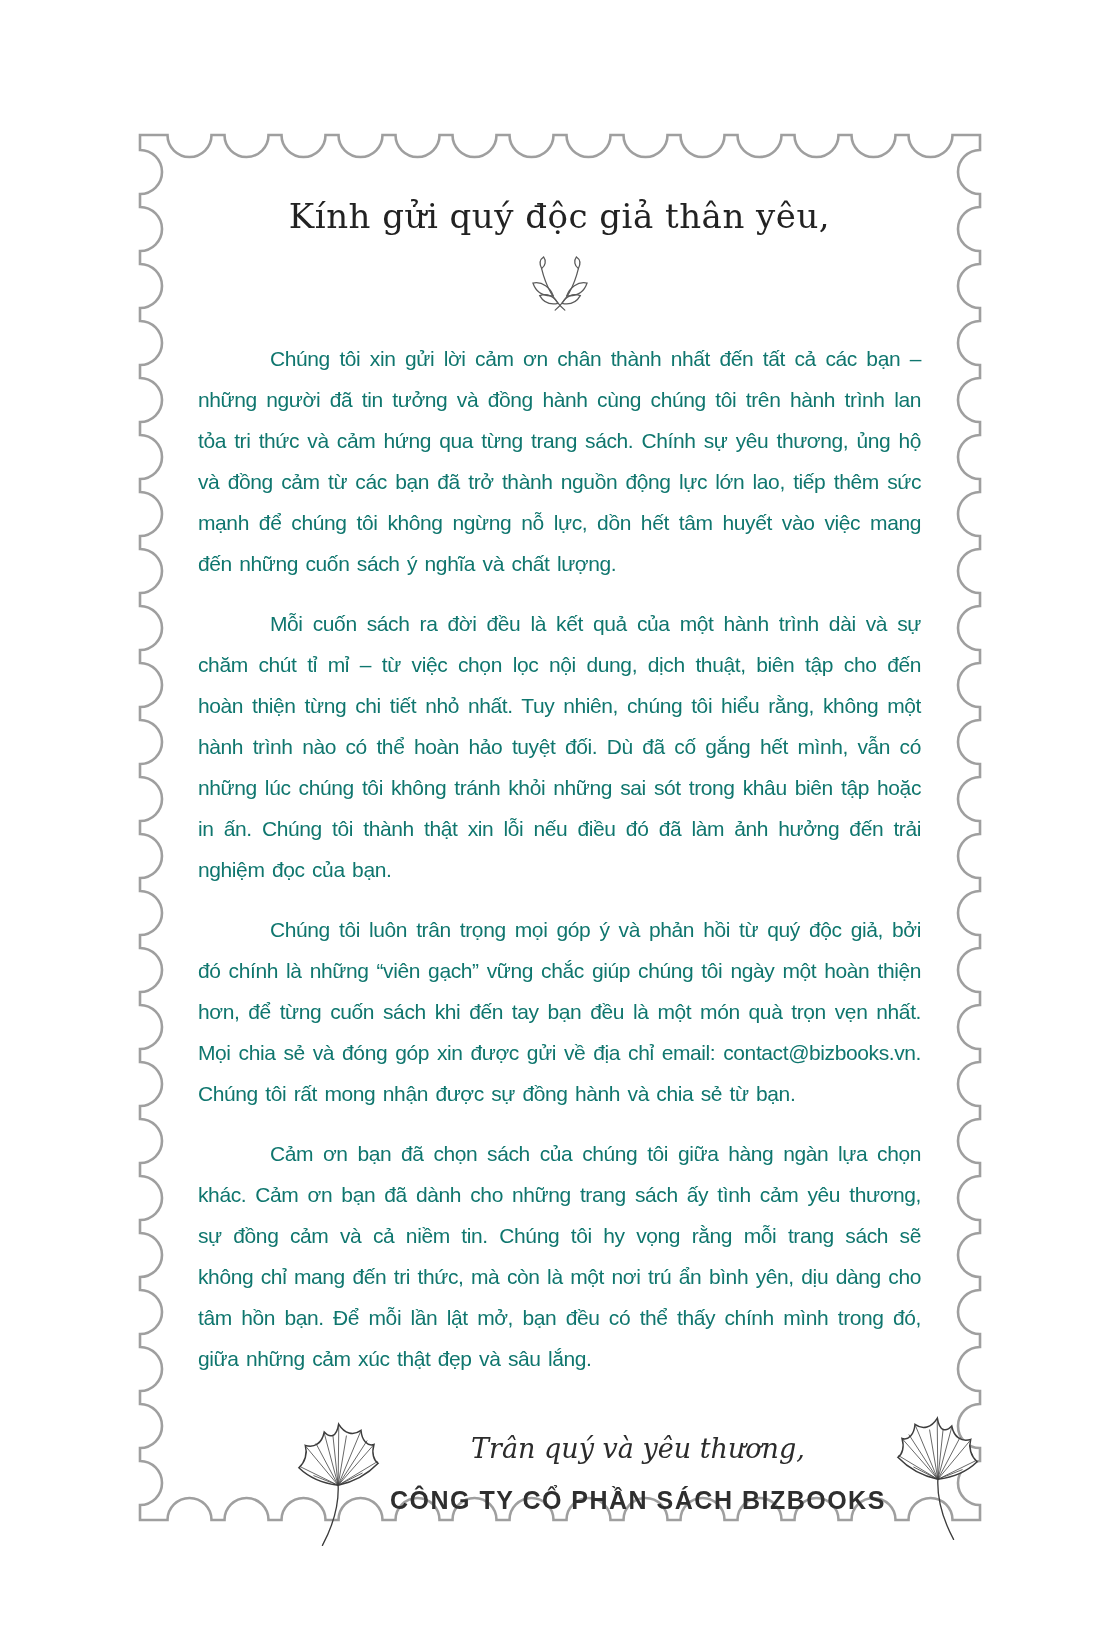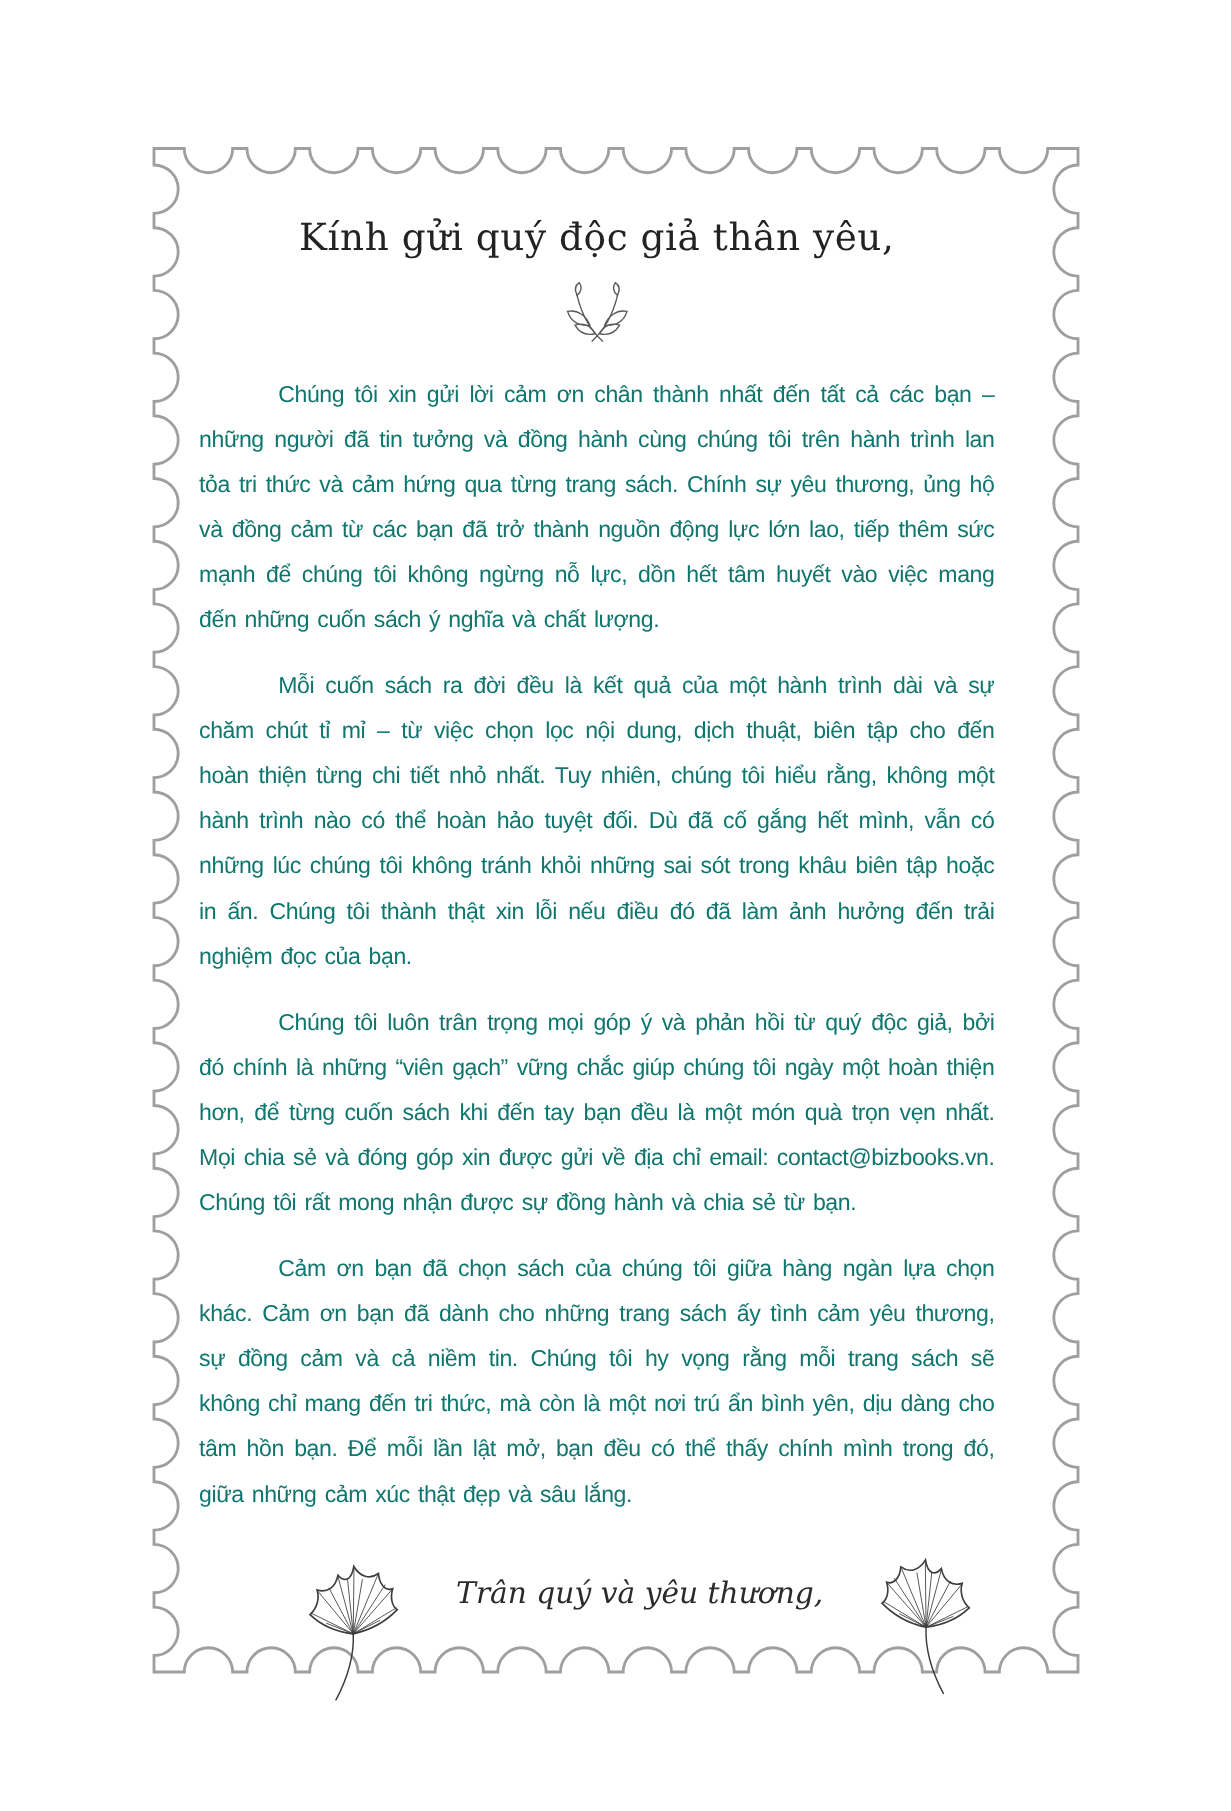--- a/index.html
+++ b/index.html
@@ -10,21 +10,21 @@
     overflow:hidden;
     font-family:"Liberation Sans", sans-serif;
     color:#343434;
   }
   #stamp-border-svg{
     position:absolute;left:138px;top:133px;
     width:844px;height:1389px;
   }
   .content{
     position:absolute;
-    left:181px;top:196px;width:723px;
+    left:198px;top:196px;width:723px;
   }
   .page-title{
     margin:0;
     font-family:"DejaVu Serif", serif;
     font-weight:500;
     font-size:34px;
     letter-spacing:0.5px;
     text-align:center;
     color:#222222;
   }
@@ -124,20 +124,21 @@
                  C101,61 103,70 108,74 C92,88 74,94 58,96 Z"></path>
             <path stroke-width="0.9" d="M58,96L15,70 M58,96L24,47 M58,96L36,44 M58,96L47,33 M58,96L57,37
                  M58,96L65,25 M58,96L73,38 M58,96L90,35 M58,96L97,46 M58,96L104,52
                  M58,96L107,72 M58,96L88,84 M58,96L30,82"></path>
           </g>
         </svg>
       </div>
 
       <div class="sig">
         <div class="salutation">Trân quý và yêu thương,</div>
+        <div class="company">CÔNG TY CỔ PHẦN SÁCH BIZBOOKS</div>
       </div>
 
       <div class="ginkgo right">
         <svg viewBox="0 0 120 170" width="102" height="142">
           <g stroke="#3d3d3d" fill="none" stroke-width="1.6" stroke-linecap="round">
             <path d="M58,96 C57,118 50,140 33,166"></path>
             <path fill="#ffffff" stroke-width="1.8" d="M58,96 C44,93 26,86 13,71 C21,65 25,55 23,45 C33,49 43,45 47,31
                  C53,39 61,39 65,23 C71,35 81,39 91,33 C91,45 97,53 105,51
                  C101,61 103,70 108,74 C92,88 74,94 58,96 Z"></path>
             <path stroke-width="0.9" d="M58,96L15,70 M58,96L24,47 M58,96L36,44 M58,96L47,33 M58,96L57,37

